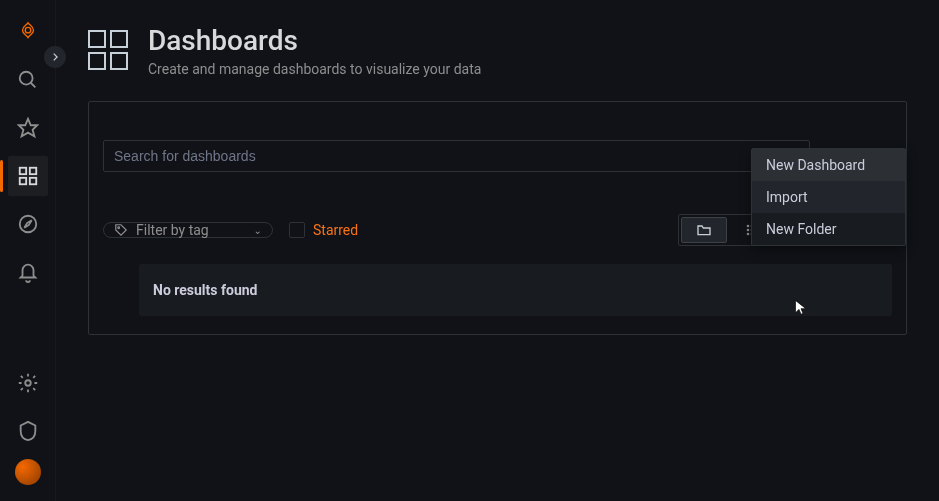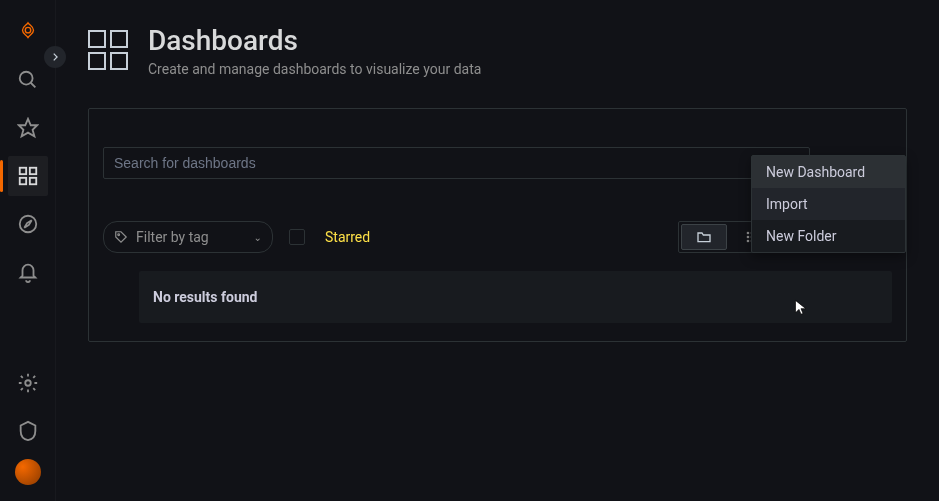--- a/index.html
+++ b/index.html
@@ -67,21 +67,21 @@
     .avatar {
       width: 26px;
       height: 26px;
       border-radius: 50%;
       background: radial-gradient(circle at 30% 30%, #f46800, #8b3a00);
       margin-bottom: 16px;
     }
     
     
     .main { flex: 1; padding: 24px 32px 0 32px; }
-    .header { display: flex; align-items: flex-start; gap: 20px; margin-bottom: 31px; }
+    .header { display: flex; align-items: flex-start; gap: 20px; margin-bottom: 24px; }
     .header-icon {
       width: 40px;
       height: 40px;
       display: grid;
       grid-template-columns: 1fr 1fr;
       grid-template-rows: 1fr 1fr;
       gap: 4px;
       margin-top: 6px;
     }
     .header-icon span { border: 2px solid #c7d0d9; }
@@ -133,41 +133,41 @@
       font-size: 14px;
       display: flex;
       align-items: center;
       gap: 4px;
       cursor: pointer;
       margin-top: 48px;
     }
     
     .filterbar { display: flex; align-items: center; gap: 16px; margin-bottom: 18px; }
     .tag-filter {
-      height: 32px;
+      height: 16px;
       width: 170px;
       border: 1px solid #2c3235;
       border-radius: 14px;
       display: flex;
       align-items: center;
       padding: 0 10px;
       gap: 8px;
       cursor: pointer;
       font-size: 14px;
       color: #8e8e8e;
     }
     .tag-filter .caret { margin-left: auto; font-size: 10px; }
     .checkbox {
       width: 16px;
       height: 16px;
       border: 1px solid #2c3235;
       border-radius: 2px;
       background: #111217;
     }
-    .starred-label { font-size: 14px; color: #fde047; display: flex; align-items: center; gap: 20px; cursor: pointer; }
+    .starred-label { font-size: 14px; color: #f97316; display: flex; align-items: center; gap: 8px; cursor: pointer; }
     .fb-spacer { flex: 1; }
     .view-toggle {
       display: flex;
       border: 1px solid #2c3235;
       border-radius: 2px;
       height: 32px;
     }
     .view-btn {
       width: 50px;
       display: flex;

